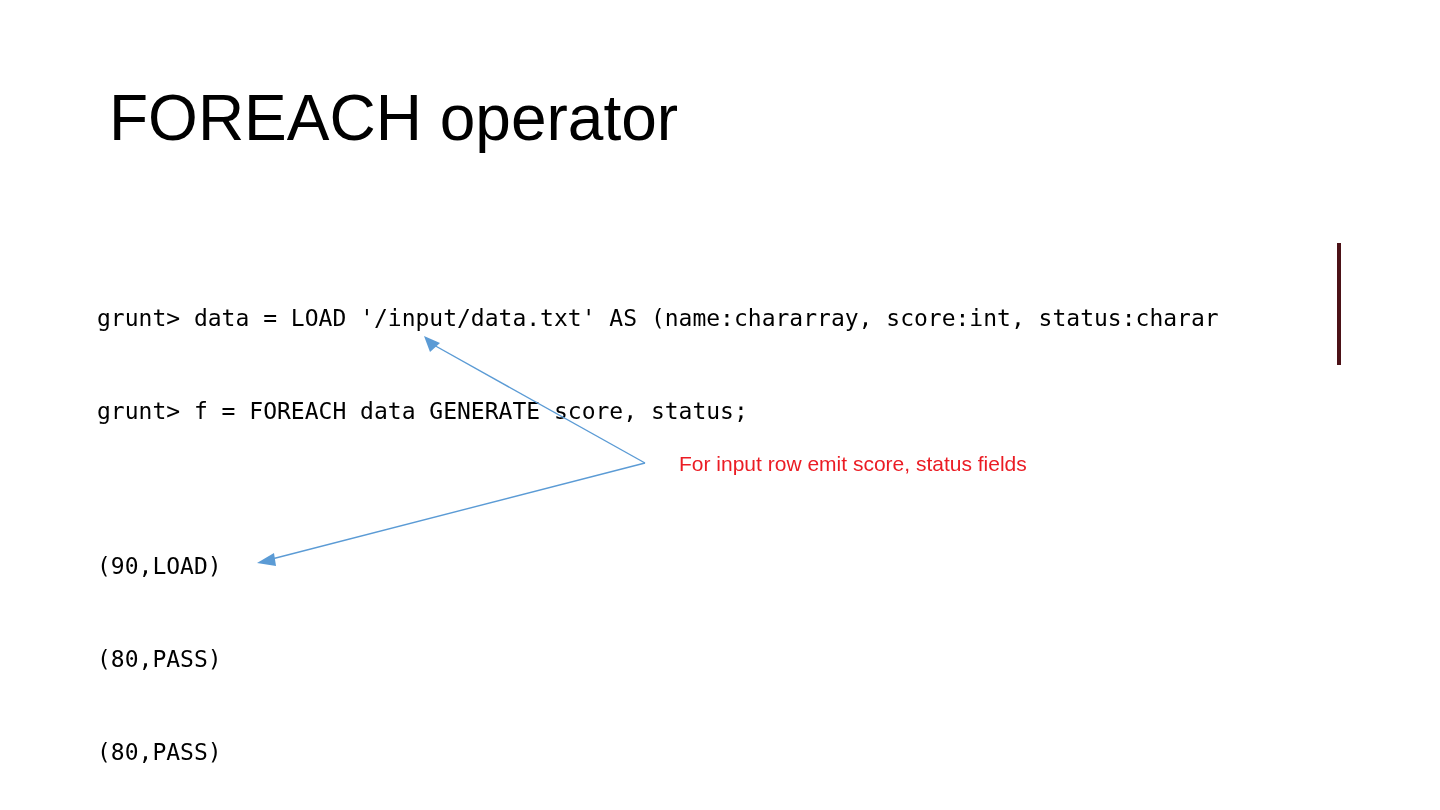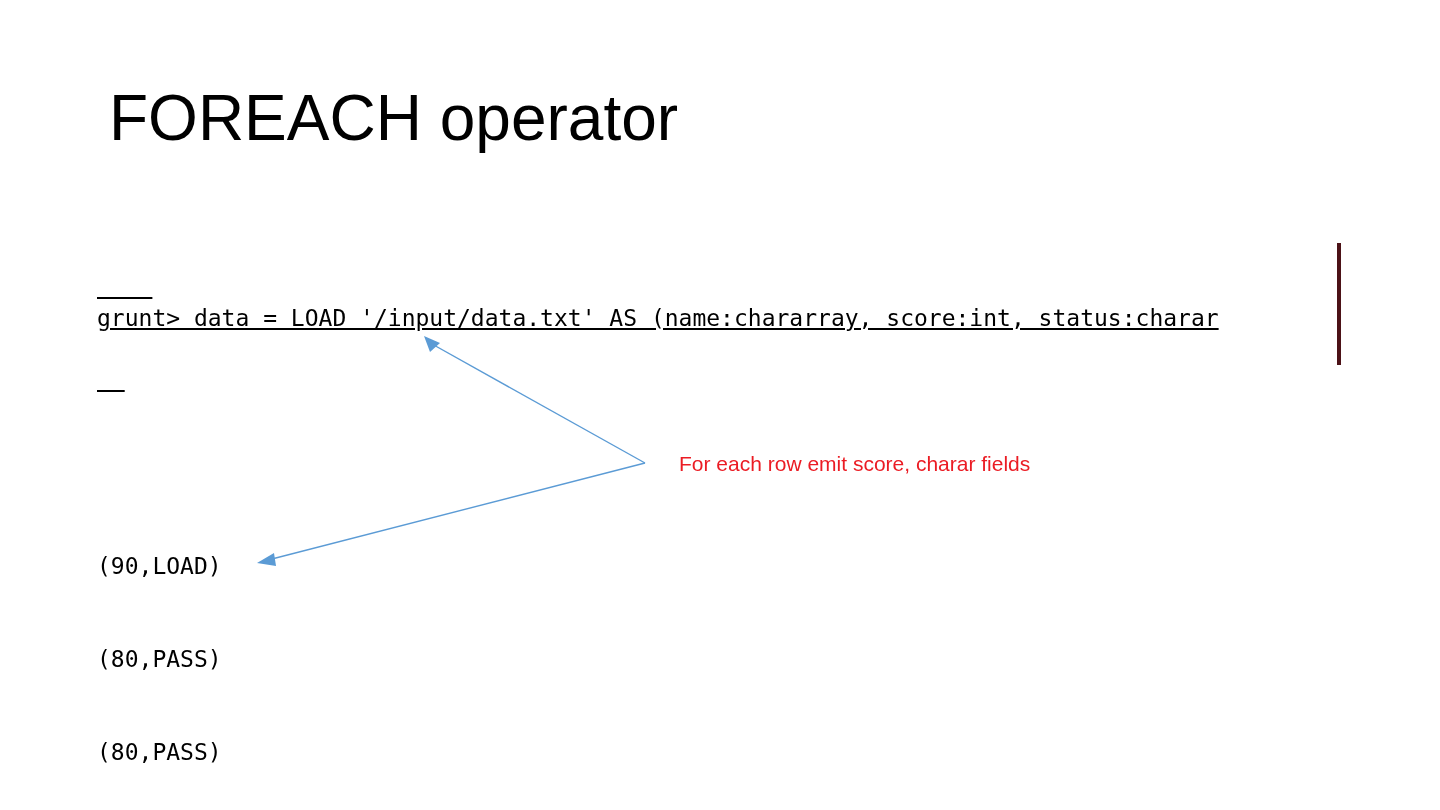--- a/index.html
+++ b/index.html
@@ -34,21 +34,20 @@
     left: 97px;
     font-family: "DejaVu Sans Mono", monospace;
     font-size: 23px;
     line-height: 31px;
     color: #000000;
     white-space: pre;
     letter-spacing: 0px;
   }
   #terminal-commands {
     top: 241px;
-    text-decoration: underline;
   }
   #terminal-output {
     top: 489px;
   }
   .term-line {
     white-space: pre;
     height: 31px;
   }
   #right-edge-bar {
     position: absolute;
@@ -79,20 +78,21 @@
 </style>
 </head>
 <body>
 
 <div id="slide">
 
   <div id="slide-title">FOREACH operator</div>
 
   <div id="terminal-commands" class="terminal-block">
     <div class="term-line">grunt&gt; data = LOAD '/input/data.txt' AS (name:chararray, score:int, status:charar</div>
+    <div class="term-line">grunt&gt; f = FOREACH data GENERATE score, status;</div>
   </div>
 
   <div id="terminal-output" class="terminal-block">
     <div class="term-line">(90,LOAD)</div>
     <div class="term-line">(80,PASS)</div>
     <div class="term-line">(80,PASS)</div>
     
     
     
   </div>
@@ -101,15 +101,15 @@
 
   <svg id="annotation-arrow" viewBox="0 0 1440 810" xmlns="http://www.w3.org/2000/svg">
     <g stroke="#5b9bd5" stroke-width="1.4" fill="none">
       <line x1="645" y1="463" x2="432" y2="344"></line>
       <line x1="645" y1="463" x2="268" y2="560"></line>
     </g>
     <polygon points="424,336 440,343 430,352" fill="#5b9bd5"></polygon>
     <polygon points="257,563 274,553 276,566" fill="#5b9bd5"></polygon>
   </svg>
 
-  <div id="annotation-text">For each row emit score, charar fields</div>
+  <div id="annotation-text">For input row emit score, status fields</div>
 
 </div>
 
 </body></html>

